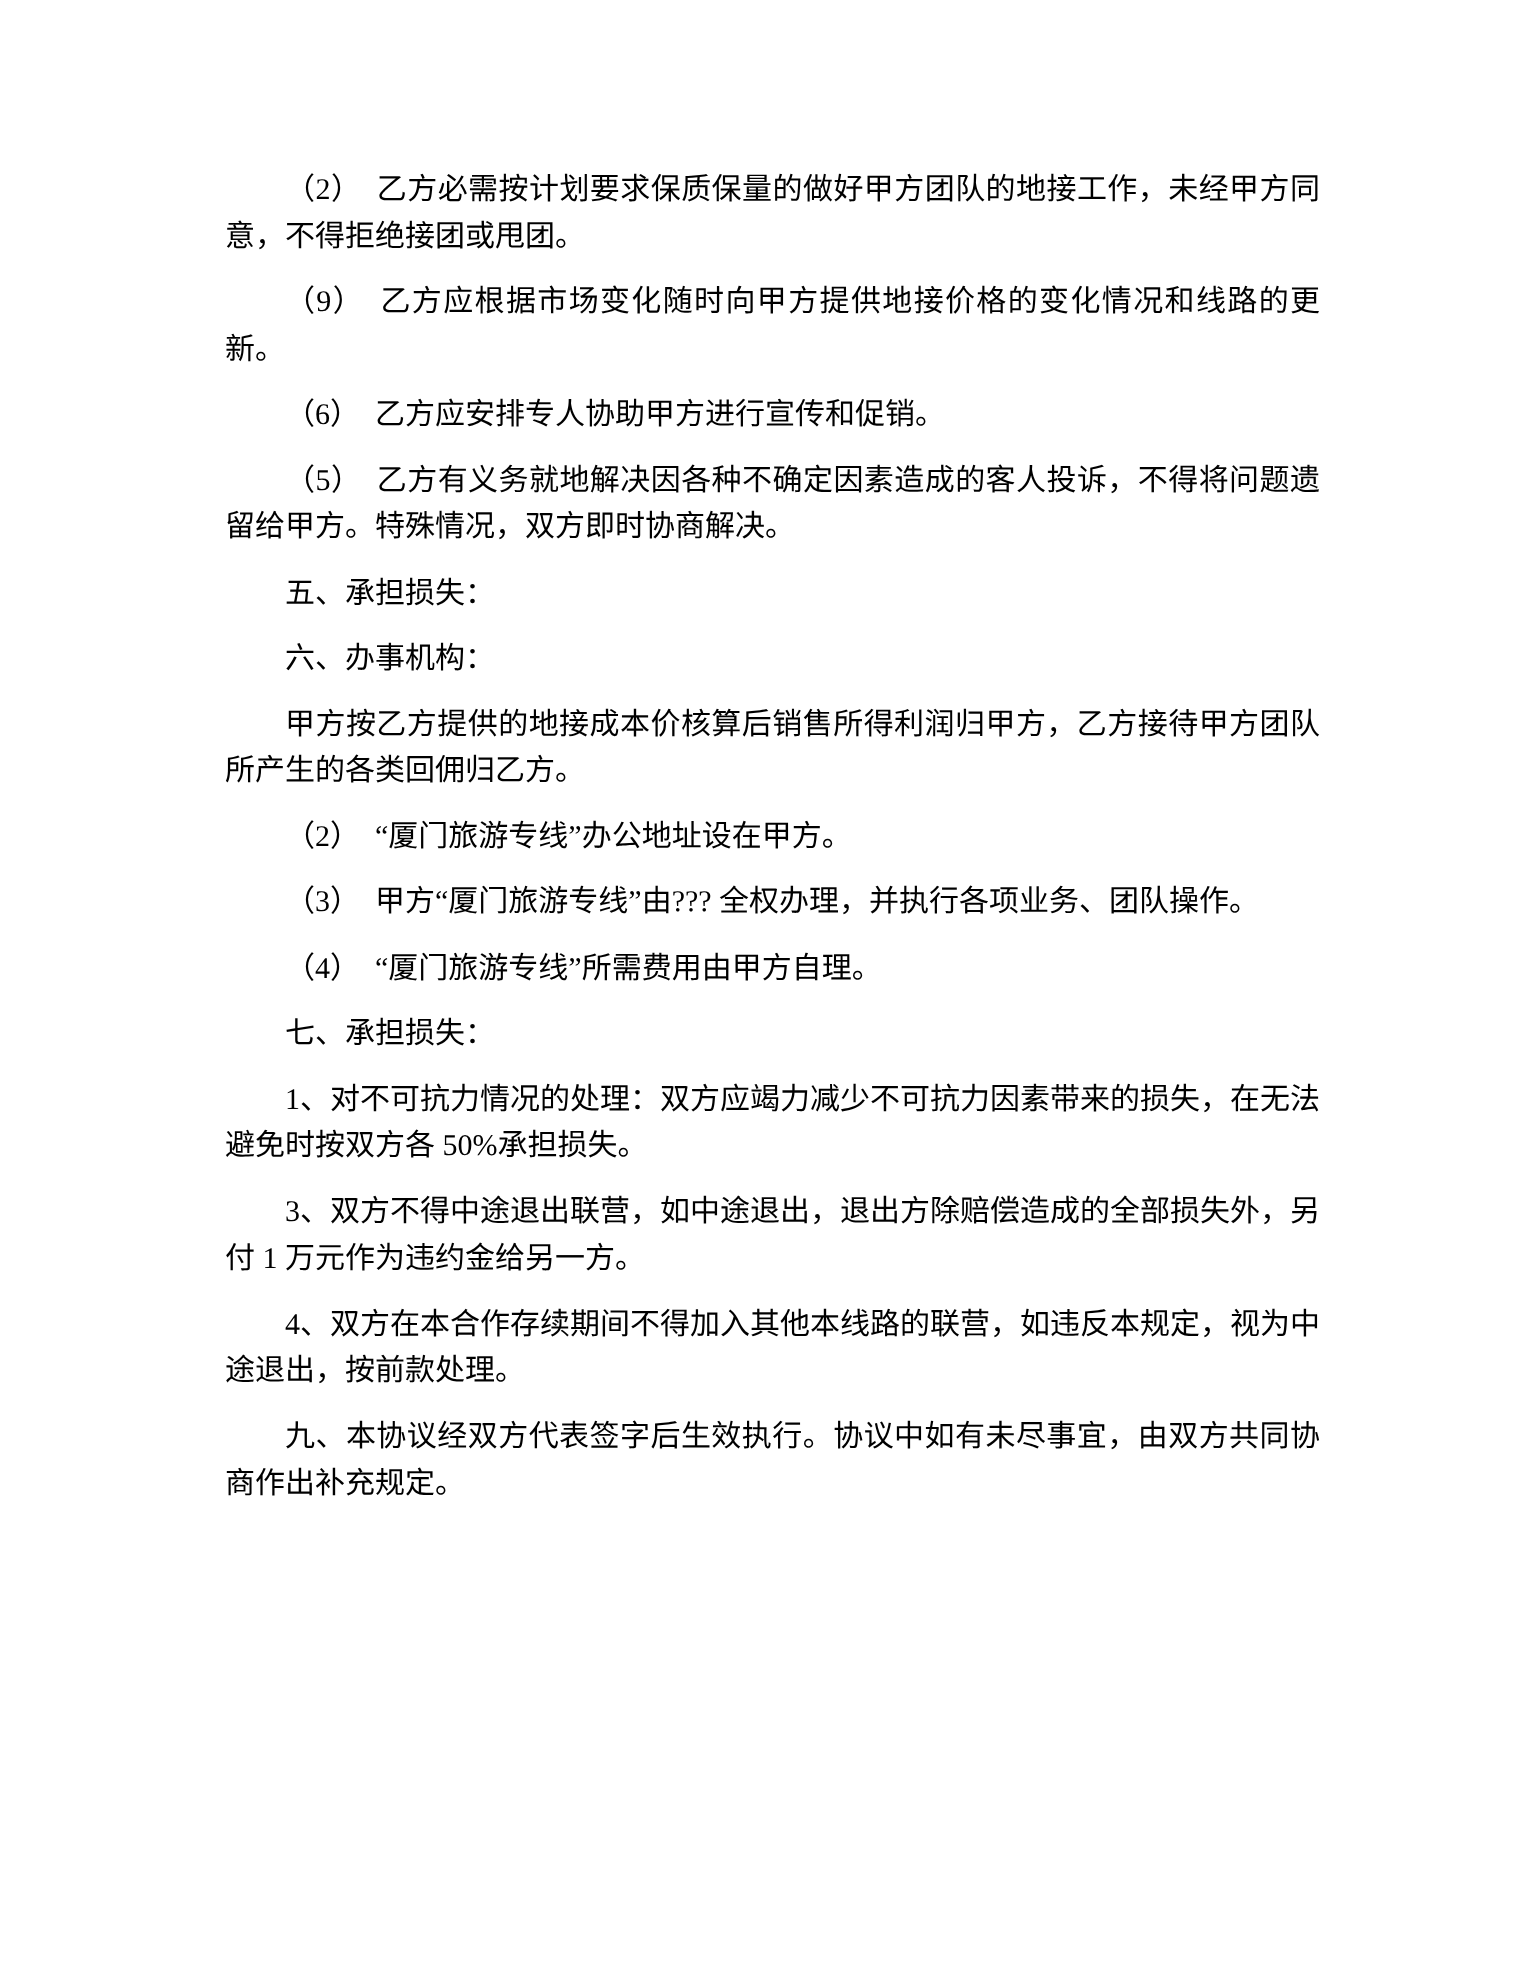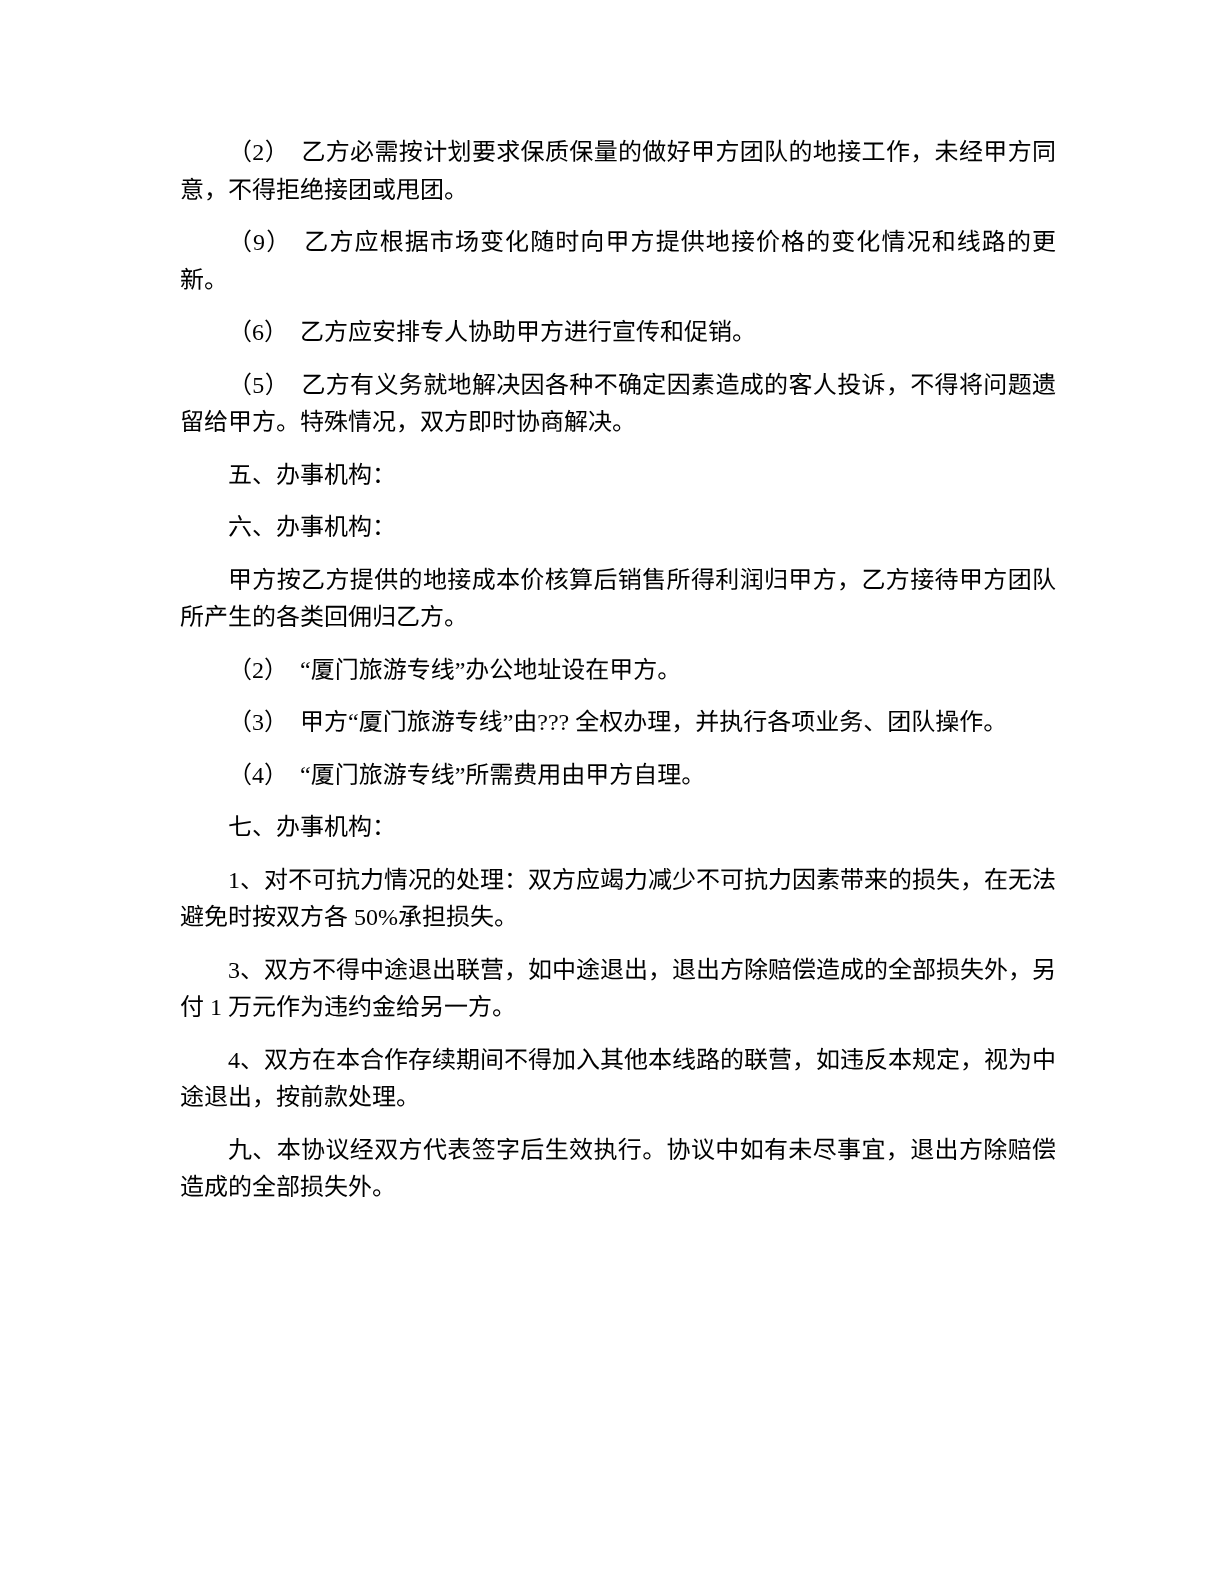--- a/index.html
+++ b/index.html
@@ -32,24 +32,24 @@
   }
 </style>
 </head>
 <body>
 
 <div class="page">
   <p class="para">（2）　乙方必需按计划要求保质保量的做好甲方团队的地接工作，未经甲方同意，不得拒绝接团或甩团。</p>
   <p class="para">（9）　乙方应根据市场变化随时向甲方提供地接价格的变化情况和线路的更新。</p>
   <p class="para">（6）　乙方应安排专人协助甲方进行宣传和促销。</p>
   <p class="para">（5）　乙方有义务就地解决因各种不确定因素造成的客人投诉，不得将问题遗留给甲方。特殊情况，双方即时协商解决。</p>
-  <p class="para">五、办事机构：</p>
+  <p class="para">五、承担损失：</p>
   <p class="para">六、办事机构：</p>
   <p class="para">甲方按乙方提供的地接成本价核算后销售所得利润归甲方，乙方接待甲方团队所产生的各类回佣归乙方。</p>
   <p class="para">（2）　“厦门旅游专线”办公地址设在甲方。</p>
   <p class="para">（3）　甲方“厦门旅游专线”由??? 全权办理，并执行各项业务、团队操作。</p>
   <p class="para">（4）　“厦门旅游专线”所需费用由甲方自理。</p>
-  <p class="para">七、办事机构：</p>
+  <p class="para">七、承担损失：</p>
   <p class="para">1、对不可抗力情况的处理：双方应竭力减少不可抗力因素带来的损失，在无法避免时按双方各 50%承担损失。</p>
   <p class="para">3、双方不得中途退出联营，如中途退出，退出方除赔偿造成的全部损失外，另付 1 万元作为违约金给另一方。</p>
   <p class="para">4、双方在本合作存续期间不得加入其他本线路的联营，如违反本规定，视为中途退出，按前款处理。</p>
-  <p class="para">九、本协议经双方代表签字后生效执行。协议中如有未尽事宜，退出方除赔偿造成的全部损失外。</p>
+  <p class="para">九、本协议经双方代表签字后生效执行。协议中如有未尽事宜，由双方共同协商作出补充规定。</p>
 </div>
 
 </body></html>

